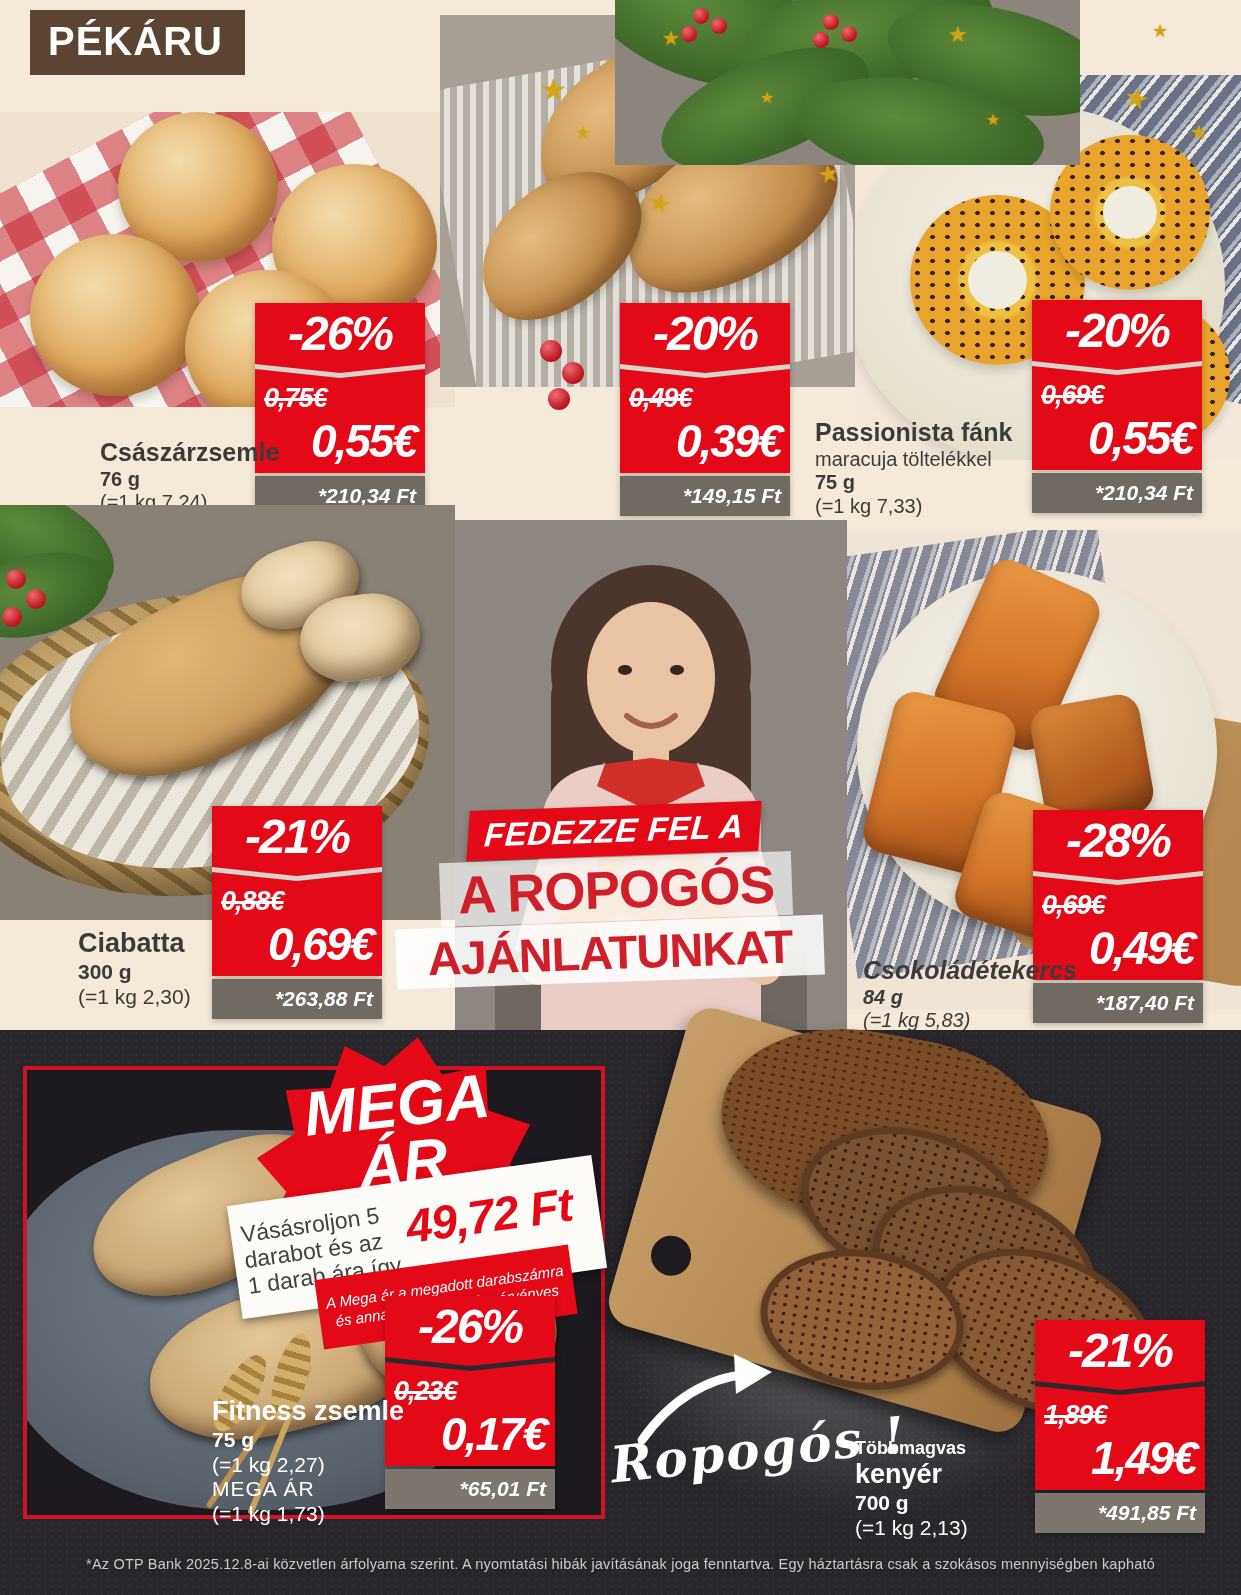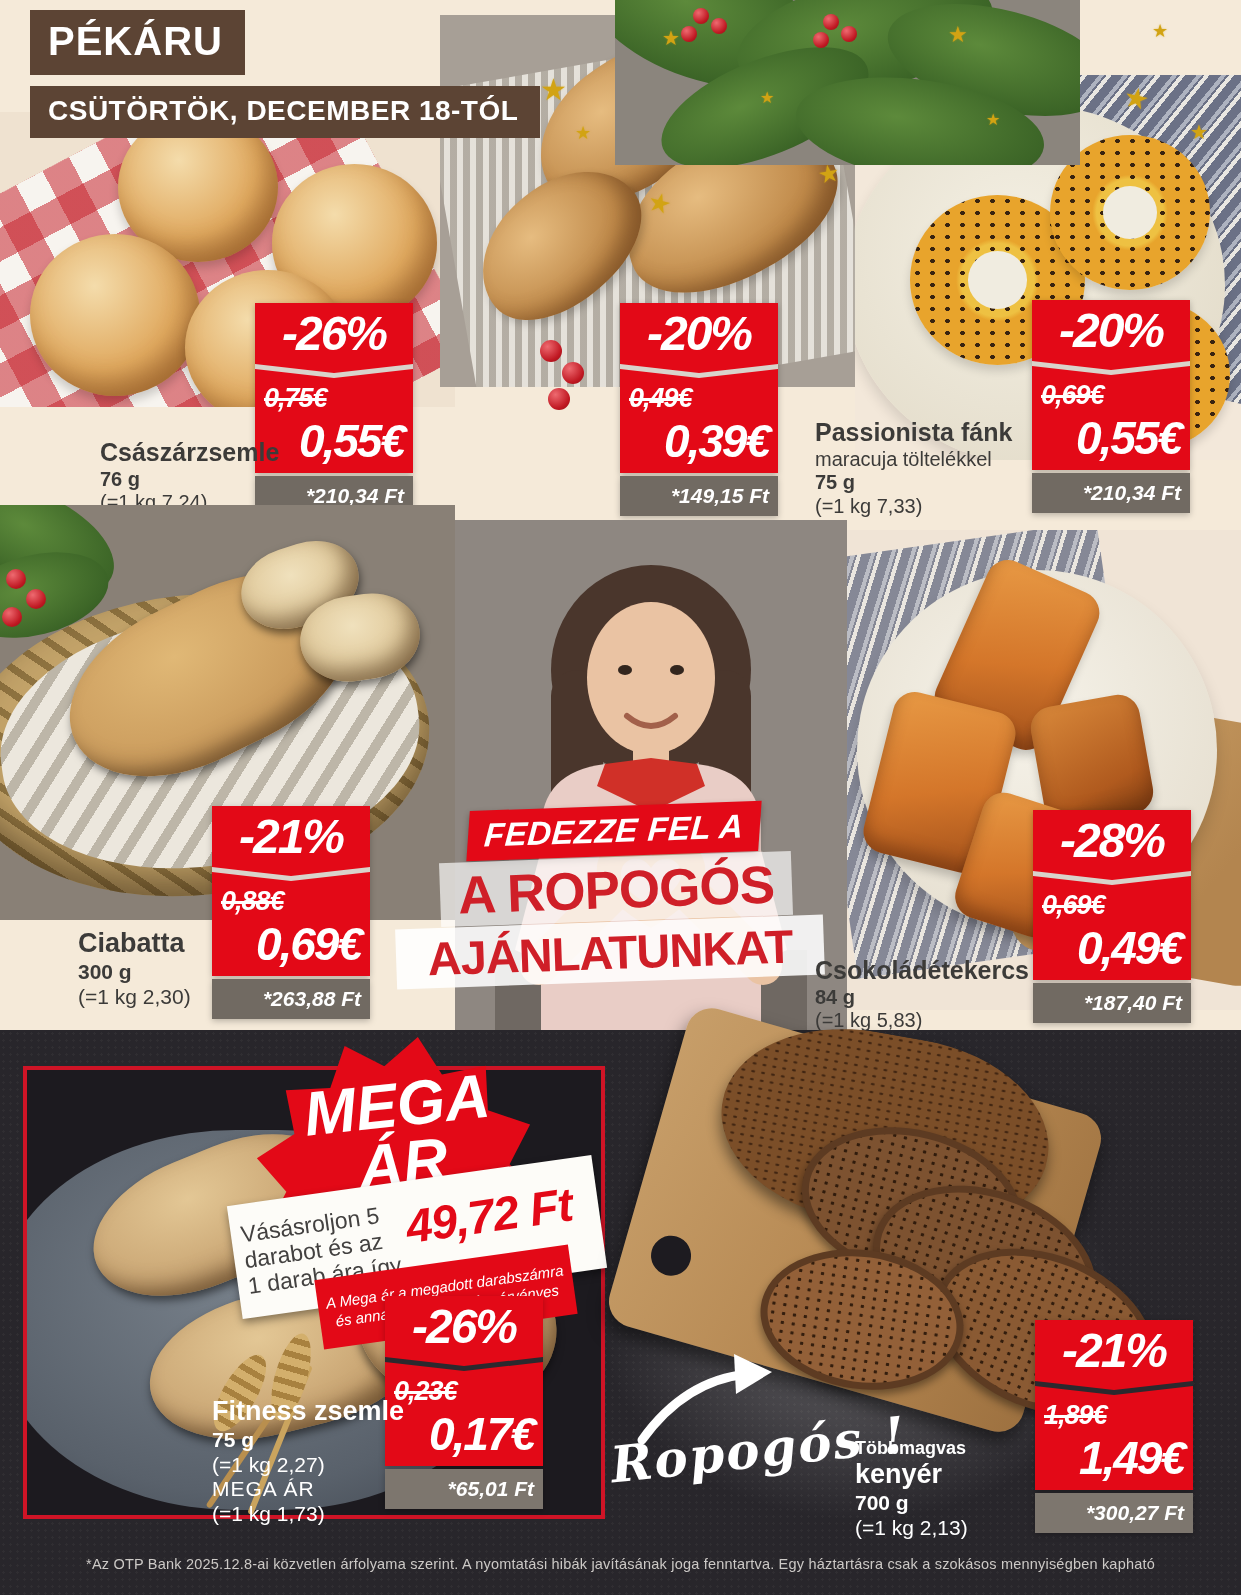--- a/index.html
+++ b/index.html
@@ -6,21 +6,21 @@
   .page{position:relative;width:1241px;height:1595px;background:#f5ead9;overflow:hidden;
         font-family:"Liberation Sans",sans-serif;}
   .abs{position:absolute;}
   .tile{position:absolute;overflow:hidden;}
   
   .hdr-box{position:absolute;background:#5c4434;color:#fff;font-weight:bold;
            padding:9px 22px 11px 18px;white-space:nowrap;}
   .hdr-title{font-size:40px;letter-spacing:1px;}
   .hdr-sub{font-size:28px;letter-spacing:.5px;}
   
-  .badge{position:absolute;width:158px;filter:drop-shadow(0 2px 3px rgba(0,0,0,.25));}
+  .badge{position:absolute;width:170px;filter:drop-shadow(0 2px 3px rgba(0,0,0,.25));}
   .badge .disc{background:#e30917;color:#fff;font-weight:bold;font-style:italic;
                font-size:48px;line-height:1.1;text-align:center;padding:5px 0 1px;letter-spacing:-2px;}
   .badge svg.notch{display:block;width:100%;height:18px;}
   .badge .prices{background:#e30917;color:#fff;padding:3px 9px 9px;}
   .badge .old{font-size:27px;font-weight:bold;font-style:italic;letter-spacing:-1px;
               text-decoration:line-through;text-decoration-thickness:3px;}
   .badge .new{font-size:46px;font-weight:bold;font-style:italic;text-align:right;
               line-height:1;letter-spacing:-2px;margin-top:4px;}
   .badge .huf{background:#716a62;color:#fff;font-weight:bold;font-style:italic;font-size:21px;
               text-align:right;padding:8px 9px;margin-top:3px;}
@@ -141,21 +141,20 @@
   <span class="gstar" style="left:662px;top:26px;font-size:20px;">★</span>
   <span class="gstar" style="left:760px;top:88px;font-size:16px;">★</span>
   <span class="gstar" style="left:818px;top:160px;font-size:24px;transform:rotate(-10deg);">★</span>
   <span class="gstar" style="left:948px;top:22px;font-size:22px;">★</span>
   <span class="gstar" style="left:986px;top:110px;font-size:16px;">★</span>
   <span class="gstar" style="left:1124px;top:82px;font-size:28px;transform:rotate(12deg);">★</span>
   <span class="gstar" style="left:1152px;top:20px;font-size:18px;">★</span>
   <span class="gstar" style="left:1190px;top:120px;font-size:20px;">★</span>
 
   <div class="hdr-box hdr-title" style="left:30px;top:10px;"><span>PÉKÁRU</span></div>
-  <div class="hdr-box hdr-sub" style="left:30px;top:86px;"><span>CSÜTÖRTÖK, DECEMBER 18-TÓL</span></div>
 
   <div class="badge" style="left:255px;top:303px;">
     <div class="disc">-26%</div>
     <svg class="notch" viewBox="0 0 158 18" preserveAspectRatio="none">
         <rect width="158" height="18" fill="#e30917"></rect>
         <polygon points="0,2 79,11 158,2 158,7 79,16 0,7" fill="#d9d3cb"></polygon>
       </svg>
     <div class="prices">
       <div class="old">0,75€</div>
       <div class="new">0,55€</div>
@@ -281,21 +280,21 @@
     </div>
   <div class="hero3">
       <span>AJÁNLATUNKAT</span>
     </div>
 
   <div class="plabel" style="left:78px;top:928px;">
     <div class="nm" style="font-size:27px;">Ciabatta</div>
     <div class="wt" style="font-size:21px;">300 g</div>
     <div class="un" style="font-size:21px;">(=1 kg 2,30)</div>
   </div>
-  <div class="plabel" style="left:815px;top:956px;">
+  <div class="plabel" style="left:863px;top:956px;font-style:italic;">
     <div class="nm">Csokoládétekercs</div>
     <div class="wt">84 g</div>
     <div class="un">(=1 kg 5,83)</div>
   </div>
 
   <div class="tile" style="left:0;top:1030px;width:1241px;height:565px;background:#28262b;background-image:radial-gradient(rgba(255,255,255,.035) 1px,transparent 1.4px);background-size:7px 7px;"></div>
 
   <div class="tile" style="left:23px;top:1066px;width:574px;height:445px;border:4px solid #cf1426;background:#1c1a1f;">
     <div class="abs" style="left:-30px;top:60px;width:520px;height:380px;border-radius:46%;background:radial-gradient(ellipse at 45% 40%,#77808a,#59616b 65%,#3d434c);"></div>
     <div class="rustic" style="left:60px;top:80px;width:260px;height:130px;transform:rotate(-22deg);"></div>
@@ -376,18 +375,18 @@
   <div class="badge" style="left:1035px;top:1320px;">
     <div class="disc">-21%</div>
     <svg class="notch" viewBox="0 0 158 18" preserveAspectRatio="none">
         <rect width="158" height="18" fill="#e30917"></rect>
         <polygon points="0,2 79,11 158,2 158,7 79,16 0,7" fill="#2b292e"></polygon>
       </svg>
     <div class="prices">
       <div class="old">1,89€</div>
       <div class="new">1,49€</div>
     </div>
-    <div class="huf" style="background:#7d766e;">*300,27 Ft</div>
+    <div class="huf" style="background:#7d766e;">*491,85 Ft</div>
   </div>
 
   <div class="footer">*Az OTP Bank 2025.12.8-ai közvetlen árfolyama szerint. A nyomtatási hibák javításának joga fenntartva. Egy háztartásra csak a szokásos mennyiségben kapható</div>
 
 </div>
 
 </body></html>

